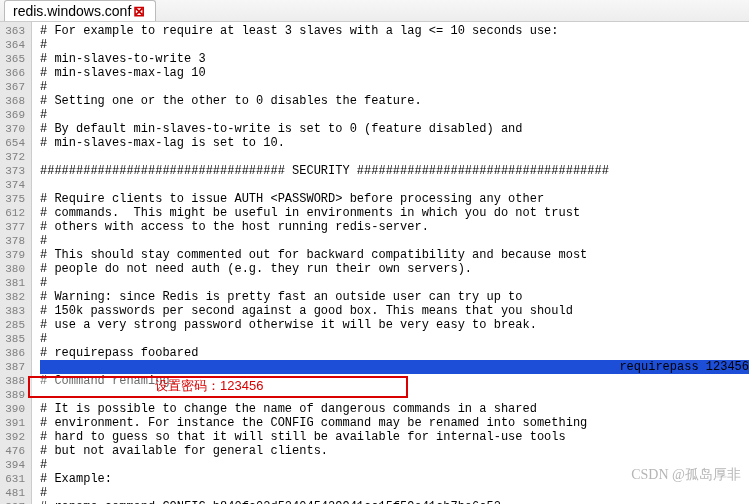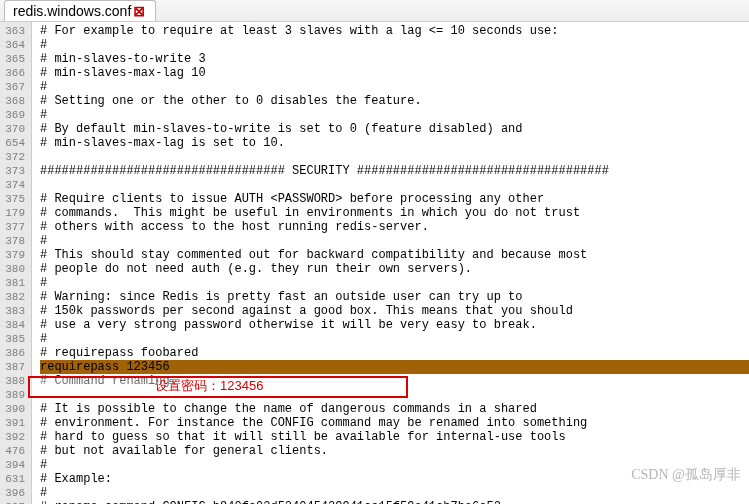--- a/index.html
+++ b/index.html
@@ -7,21 +7,21 @@
 .tabbar { background: linear-gradient(#f7f7f7,#ededed); height: 22px; border-bottom: 1px solid #ccc; display: flex; align-items: flex-end; padding-left: 4px; }
 .tab { background: #fff; border: 1px solid #bbb; border-bottom: none; padding: 2px 8px 2px 8px; font-family: Tahoma, sans-serif; font-size: 14px; display: flex; align-items: center; gap: 0; border-radius: 3px 3px 0 0; }
 .tab .close { color: #c00; font-weight: bold; cursor: pointer; padding: 0 2px; }
 .editor { display: flex; height: calc(100% - 22px); background: #fff; position: relative; }
 .gutter { background: #e8e8e8; color: #808080; text-align: right; padding: 2px 6px 2px 4px; border-right: 1px solid #ccc; line-height: 14px; font-size: 11px; user-select: none; min-width: 32px; }
 .code { padding: 2px 0 2px 8px; line-height: 14px; white-space: pre; color: #000; flex: 1; overflow: hidden; }
 .code .ln { height: 14px; }
 .highlight-box { position: absolute; border: 2px solid #d80000; background: rgba(255,255,255,0.4); pointer-events: none; }
 .highlight-label { position: absolute; color: #d80000; font-family: "Microsoft YaHei", sans-serif; font-size: 13px; pointer-events: none; }
 .watermark { position: absolute; right: 8px; bottom: 20px; font-family: Liberation Serif, serif; font-size: 14px; color: rgba(120,120,120,0.55); pointer-events: none; }
-.caret-line { background: #a16207; }
+.caret-line { background: #1d4ed8; text-align: right; }
 </style>
 </head>
 <body>
 
 <div class="tabbar">
   <div class="tab">
     <span>redis.windows.conf</span>
     <span class="close">⊠</span>
   </div>
 </div>
@@ -34,41 +34,41 @@
       <div>366</div>
       <div>367</div>
       <div>368</div>
       <div>369</div>
       <div>370</div>
       <div>654</div>
       <div>372</div>
       <div>373</div>
       <div>374</div>
       <div>375</div>
-      <div>179</div>
+      <div>612</div>
       <div>377</div>
       <div>378</div>
       <div>379</div>
       <div>380</div>
       <div>381</div>
       <div>382</div>
       <div>383</div>
-      <div>384</div>
+      <div>285</div>
       <div>385</div>
       <div>386</div>
       <div>387</div>
       <div>388</div>
       <div>389</div>
       <div>390</div>
       <div>391</div>
       <div>392</div>
       <div>476</div>
       <div>394</div>
       <div>631</div>
-      <div>396</div>
+      <div>481</div>
       <div>397</div>
     </div>
   <div class="code" id="code"><div class="ln"># For example to require at least 3 slaves with a lag &lt;= 10 seconds use:</div><div class="ln">#</div><div class="ln"># min-slaves-to-write 3</div><div class="ln"># min-slaves-max-lag 10</div><div class="ln">#</div><div class="ln"># Setting one or the other to 0 disables the feature.</div><div class="ln">#</div><div class="ln"># By default min-slaves-to-write is set to 0 (feature disabled) and</div><div class="ln"># min-slaves-max-lag is set to 10.</div><div class="ln"></div><div class="ln">################################## SECURITY ###################################</div><div class="ln"></div><div class="ln"># Require clients to issue AUTH &lt;PASSWORD&gt; before processing any other</div><div class="ln"># commands.  This might be useful in environments in which you do not trust</div><div class="ln"># others with access to the host running redis-server.</div><div class="ln">#</div><div class="ln"># This should stay commented out for backward compatibility and because most</div><div class="ln"># people do not need auth (e.g. they run their own servers).</div><div class="ln">#</div><div class="ln"># Warning: since Redis is pretty fast an outside user can try up to</div><div class="ln"># 150k passwords per second against a good box. This means that you should</div><div class="ln"># use a very strong password otherwise it will be very easy to break.</div><div class="ln">#</div><div class="ln"># requirepass foobared</div><div class="ln caret-line">requirepass 123456</div><div class="ln"># Command renaming.</div><div class="ln"></div><div class="ln"># It is possible to change the name of dangerous commands in a shared</div><div class="ln"># environment. For instance the CONFIG command may be renamed into something</div><div class="ln"># hard to guess so that it will still be available for internal-use tools</div><div class="ln"># but not available for general clients.</div><div class="ln">#</div><div class="ln"># Example:</div><div class="ln">#</div><div class="ln"># rename-command CONFIG b840fc02d524045429941cc15f59e41cb7be6c52</div></div>
   <div class="highlight-box" id="hbox" style="top: 354px; left: 28px; width: 380px; height: 22px;"></div>
   <div class="highlight-label" id="hlabel" style="top: 355px; left: 155px;">设置密码：123456</div>
 </div>
 
 <div class="watermark">CSDN @孤岛厚非</div>
 
 </body></html>

